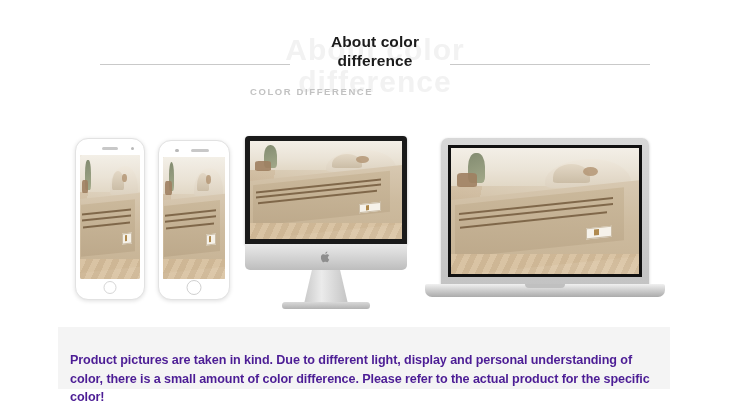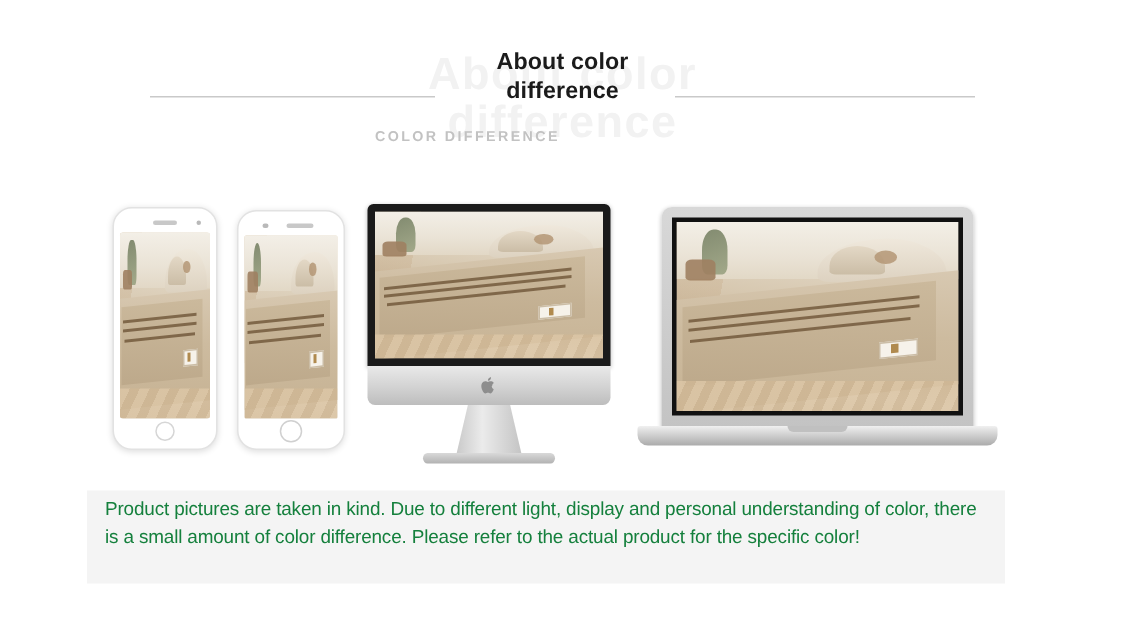--- a/index.html
+++ b/index.html
@@ -226,22 +226,22 @@
     background:#c0c0c0;border-radius:0 0 4px 4px;
   }
 
   
   .note{
     position:absolute;left:58px;top:327px;width:612px;height:62px;
     background:#f4f4f4;
   }
   .note p{
     margin:0;
-    position:absolute;left:12px;top:3px;width:592px;
-    font-size:12.6px;font-weight:normal;color:#15803d;
+    position:absolute;left:12px;top:24px;width:592px;
+    font-size:12.6px;font-weight:bold;color:#4c1d95;
     line-height:1.48;
     letter-spacing:-.1px;
   }
 </style>
 </head>
 <body>
 
 <div class="page">
 
   <div class="header">

